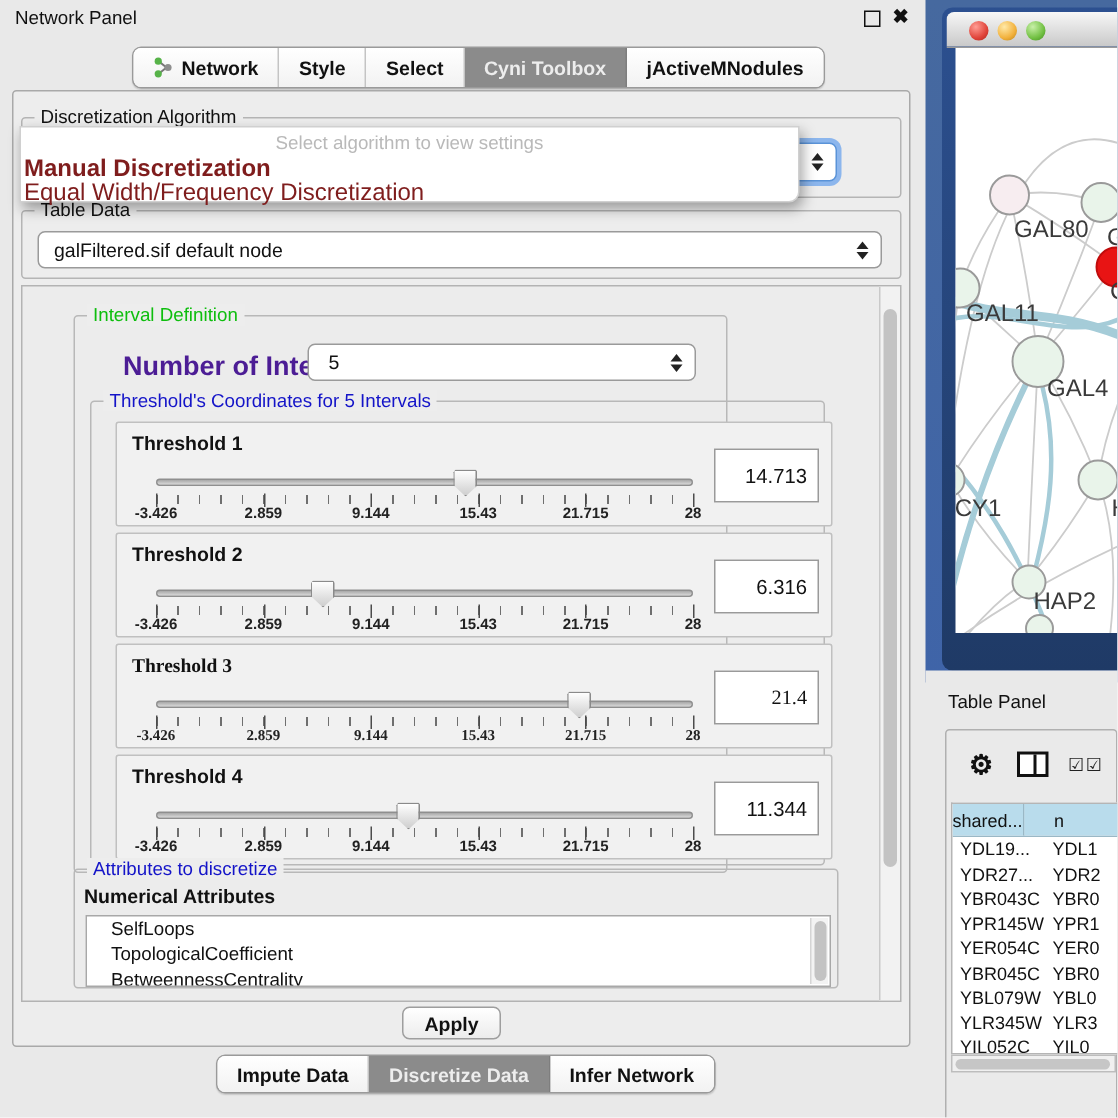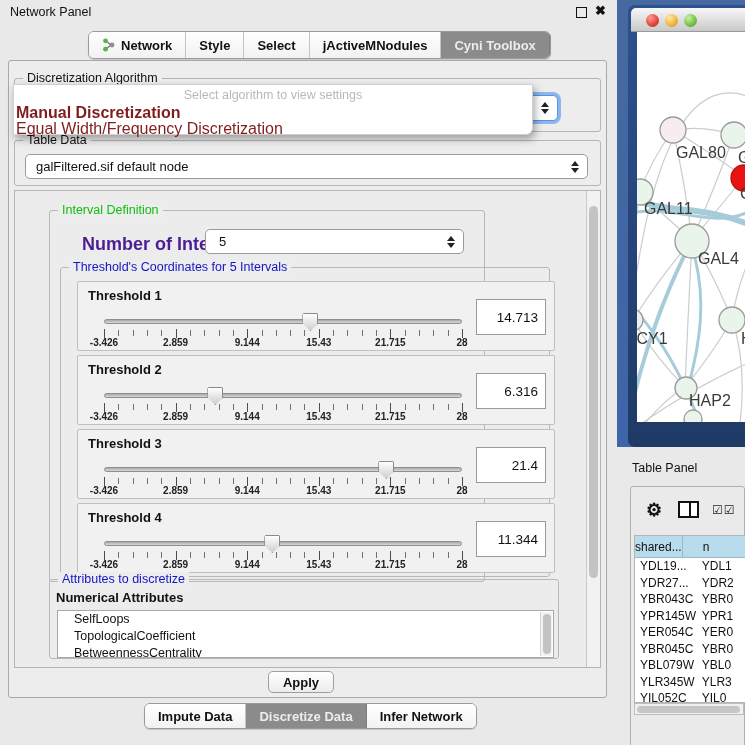--- a/index.html
+++ b/index.html
@@ -112,25 +112,25 @@
         <circle cx="10" cy="7" r="2.4" fill="#8f8f8f"></circle>
       </svg>
       <span>Network</span>
     </div>
     <div class="tab">
         <span>Style</span>
       </div>
     <div class="tab">
         <span>Select</span>
       </div>
+    <div class="tab selected">
+        <span>Cyni Toolbox</span>
+      </div>
     <div class="tab">
         <span>jActiveMNodules</span>
-      </div>
-    <div class="tab selected">
-        <span>Cyni Toolbox</span>
       </div>
   </div>
 
   <div class="main-frame"></div>
 
   <div class="groupbox" style="left:14px; top:78px; width:587px; height:54px;">
     <span class="glabel">Discretization Algorithm</span>
     <div class="combo focus" style="left:10px; top:16px; width:533px; height:26px;">
       <span class="arrows">
           <i class="up"></i>
@@ -216,21 +216,21 @@
               <span class="tick-label" style="left: 0%;">-3.426</span>
               <span class="tick-label" style="left: 20%;">2.859</span>
               <span class="tick-label" style="left: 40%;">9.144</span>
               <span class="tick-label" style="left: 60%;">15.43</span>
               <span class="tick-label" style="left: 80%;">21.715</span>
               <span class="tick-label" style="left: 100%;">28</span>
             </div>
           <div class="valfield">6.316</div>
         </div>
 
-        <div class="thr-box" style="top:161px;">
+        <div class="thr-box" style="top:161px;font-family:Liberation Serif, serif;">
           <span class="thr-title">Threshold 3</span>
           <div class="slider">
               <div class="slider-thumb" style="left: calc(79% - 8px);"></div>
             </div>
           <div class="ticks-minor"></div>
           <div class="ticks-major">
               <i class="tick-major" style="left: 0%;"></i>
               <i class="tick-major" style="left: 20%;"></i>
               <i class="tick-major" style="left: 40%;"></i>
               <i class="tick-major" style="left: 60%;"></i>

